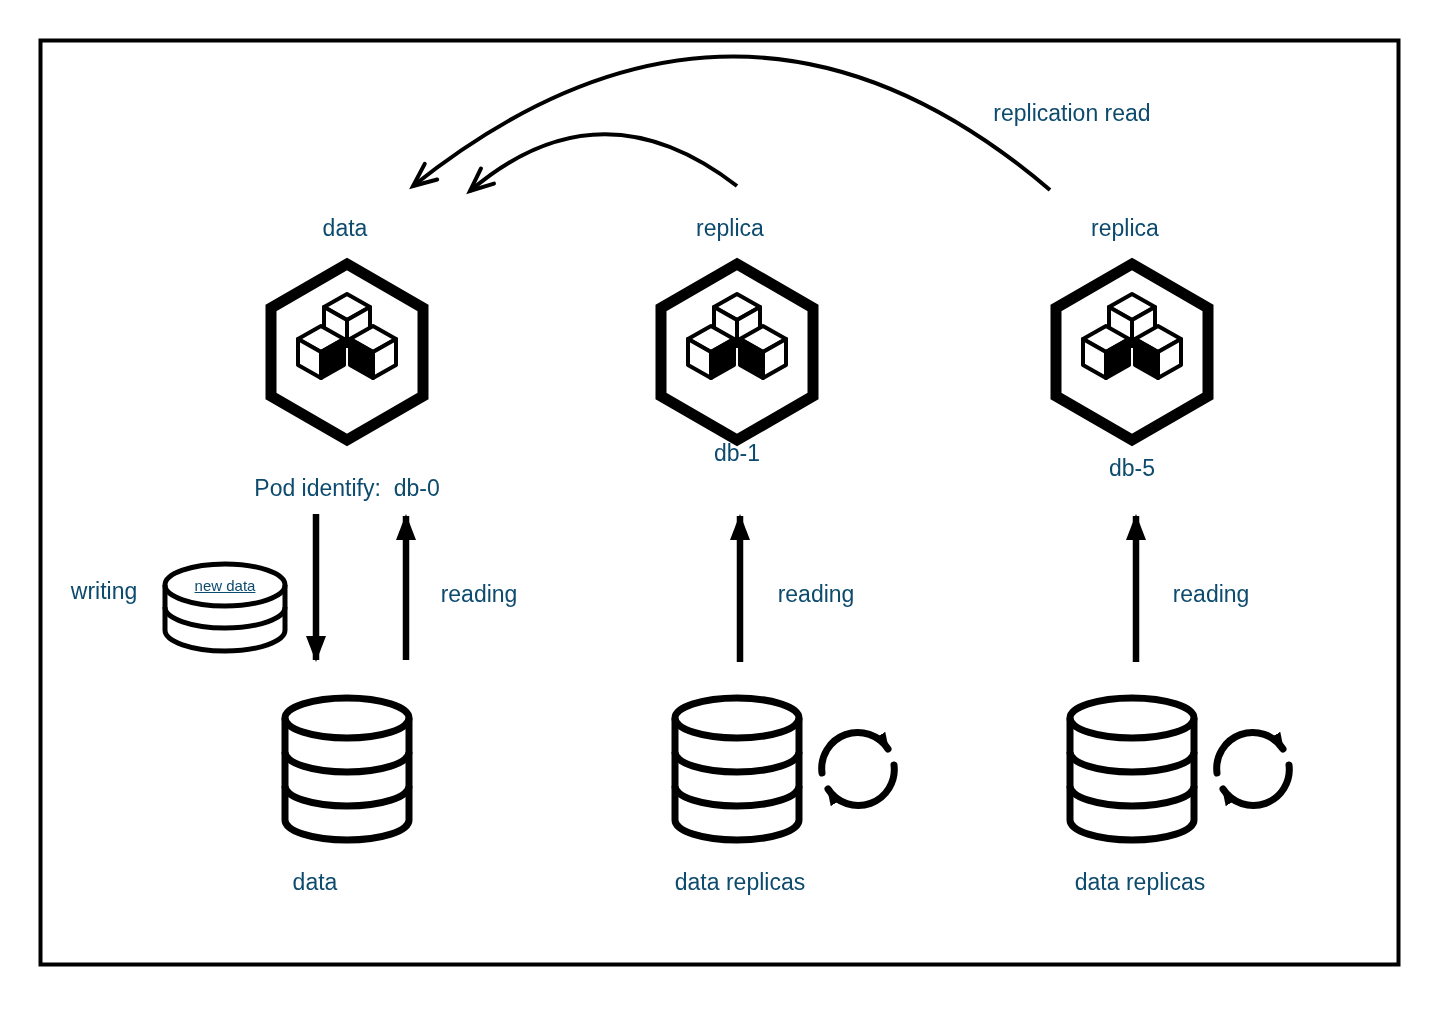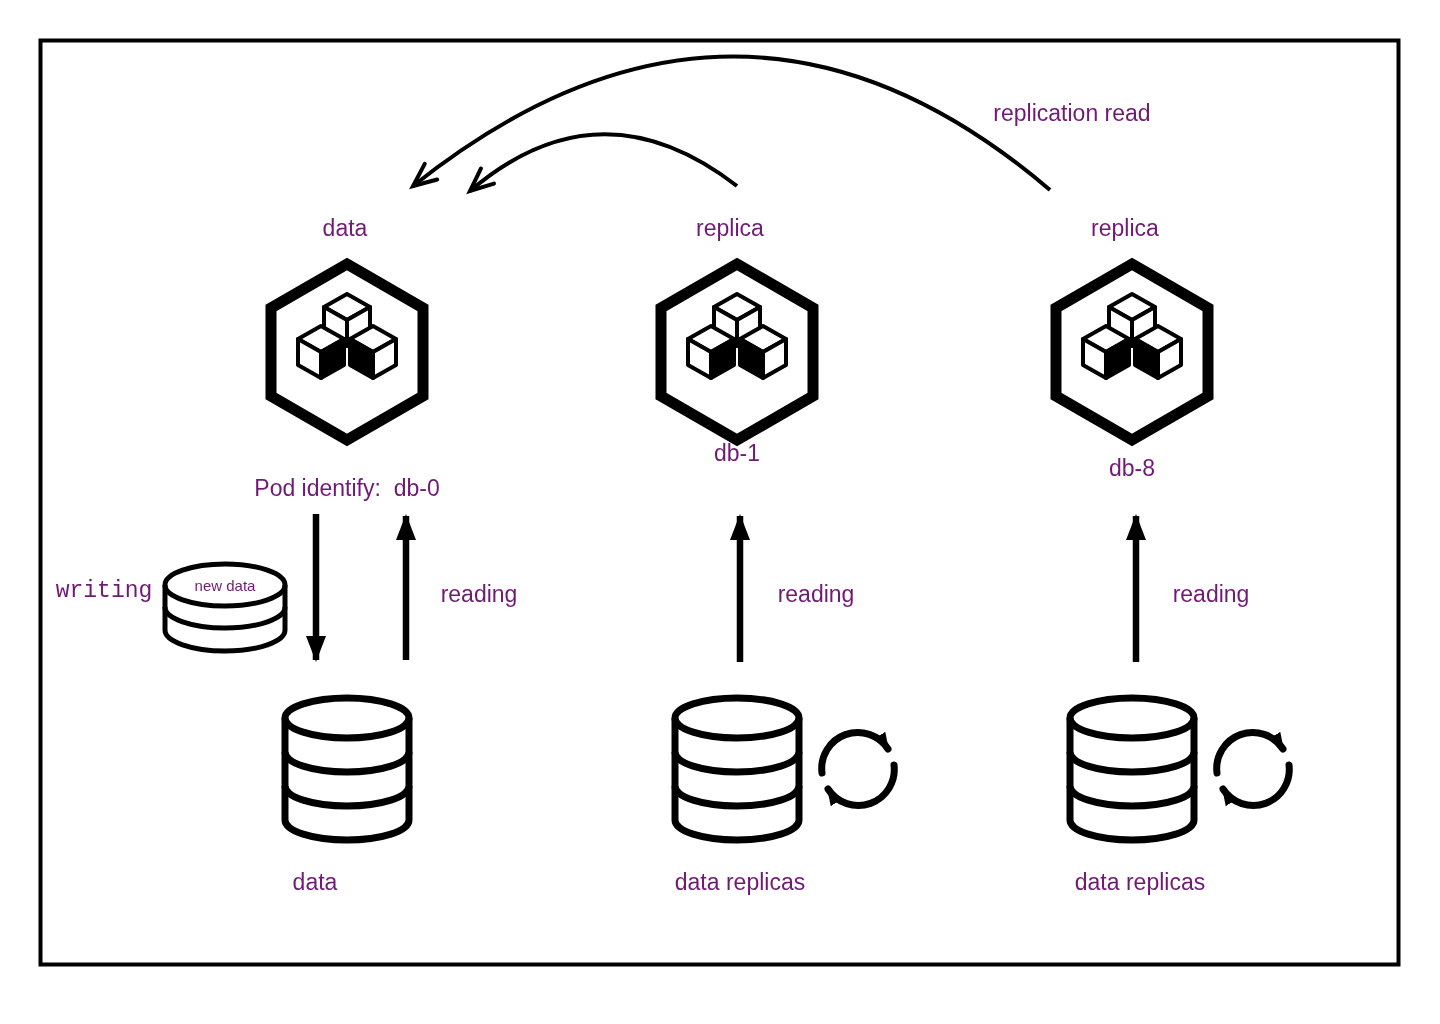--- a/index.html
+++ b/index.html
@@ -13,21 +13,21 @@
     color: #000000;
     overflow: hidden;
   }
   .art { position: absolute; left: 0; top: 0; }
   .label {
     position: absolute;
     transform: translateX(-50%);
     white-space: pre;
     font-size: 23px;
     line-height: 1.15;
-    color: #701a75;
+    color: #0c4a6e;
   }
   .label.small { font-size: 15px; }
 </style>
 </head>
 <body>
 
 <div class="stage">
 
   <svg class="art" width="1440" height="1024" viewBox="0 0 1440 1024">
     <defs>
@@ -114,24 +114,24 @@
   </svg>
 
   <div class="label" style="left:1072px; top:100px;">replication read</div>
 
   <div class="label" style="left:345px; top:215px;">data</div>
   <div class="label" style="left:730px; top:215px;">replica</div>
   <div class="label" style="left:1125px; top:215px;">replica</div>
 
   <div class="label" style="left:347px; top:455px;margin-top:20px;">Pod identify:  db-0</div>
   <div class="label" style="left:737px; top:440px;">db-1</div>
-  <div class="label" style="left:1132px; top:455px;">db-8</div>
+  <div class="label" style="left:1132px; top:455px;">db-5</div>
 
-  <div class="label" style="left:104px; top:578px;font-family:Liberation Mono, monospace;">writing</div>
-  <div class="label small" style="left:225px; top:577px;">new data</div>
+  <div class="label" style="left:104px; top:578px;">writing</div>
+  <div class="label small" style="left:225px; top:577px;text-decoration:underline;">new data</div>
 
   <div class="label" style="left:479px; top:581px;">reading</div>
   <div class="label" style="left:816px; top:581px;">reading</div>
   <div class="label" style="left:1211px; top:581px;">reading</div>
 
   <div class="label" style="left:315px; top:869px;">data</div>
   <div class="label" style="left:740px; top:869px;">data replicas</div>
   <div class="label" style="left:1140px; top:869px;">data replicas</div>
 
 </div>

